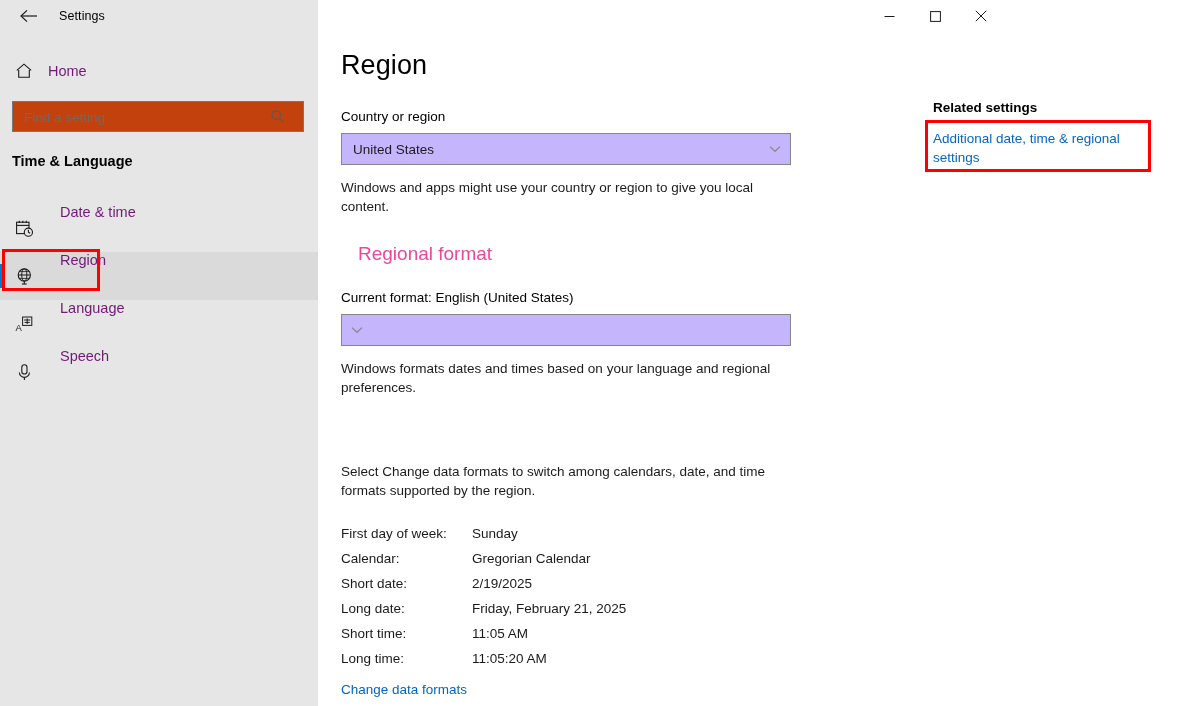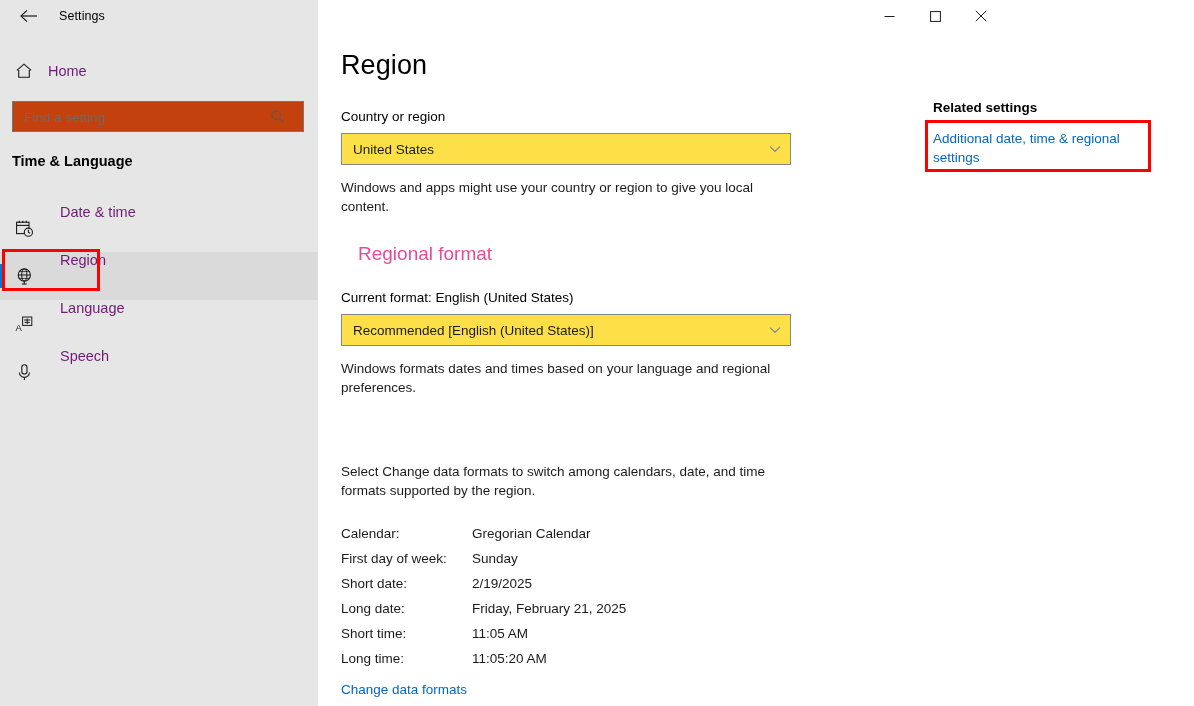--- a/index.html
+++ b/index.html
@@ -167,21 +167,21 @@
   .fld-label {
     position: absolute;
     left: 23px;
     font-size: 13.5px;
     color: #000;
   }
   .combo {
     position: absolute;
     left: 23px;
     width: 450px; height: 32px;
-    background: #fde047;
+    background: #c4b5fd;
     border: 1px solid #868686;
     display: flex; align-items: center;
     justify-content: space-between;
     cursor: pointer;
   }
   .combo-val {
     font-size: 13.5px;
     color: #1b1b1b;
     padding-left: 11px;
     white-space: nowrap;
@@ -344,39 +344,38 @@
         <svg width="12" height="8" viewBox="0 0 12 8">
           <path d="M1 1.6 L6 6.3 L11 1.6" fill="none" stroke="#8a8a8a" stroke-width="1.3"></path>
         </svg>
       </span>
     </div>
     <div class="desc" style="top:178px;">Windows and apps might use your country or region to give you local content.</div>
 
     <div class="sec-head" style="top:243px;">Regional format</div>
     <div class="fld-label" style="top:290px;">Current format: English (United States)</div>
     <div class="combo" style="top:314px;">
-      <span class="combo-val">Recommended [English (United States)]</span>
       <span class="combo-chev">
         <svg width="12" height="8" viewBox="0 0 12 8">
           <path d="M1 1.6 L6 6.3 L11 1.6" fill="none" stroke="#8a8a8a" stroke-width="1.3"></path>
         </svg>
       </span>
     </div>
     <div class="desc" style="top:359px;">Windows formats dates and times based on your language and regional preferences.</div>
 
     <div class="desc" style="top:462px; width:440px;">Select Change data formats to switch among calendars, date, and time formats supported by the region.</div>
 
     <div id="data-rows">
       <div class="drow">
+        <span class="dkey">First day of week:</span>
+        <span class="dval">Sunday</span>
+      </div>
+      <div class="drow">
         <span class="dkey">Calendar:</span>
         <span class="dval">Gregorian Calendar</span>
-      </div>
-      <div class="drow">
-        <span class="dkey">First day of week:</span>
-        <span class="dval">Sunday</span>
       </div>
       <div class="drow">
         <span class="dkey">Short date:</span>
         <span class="dval">2/19/2025</span>
       </div>
       <div class="drow">
         <span class="dkey">Long date:</span>
         <span class="dval">Friday, February 21, 2025</span>
       </div>
       <div class="drow">

